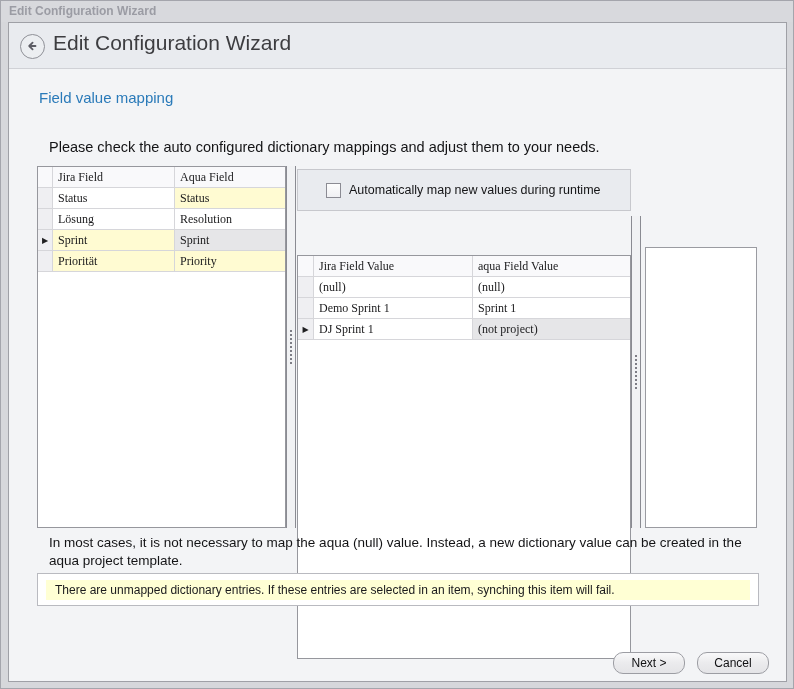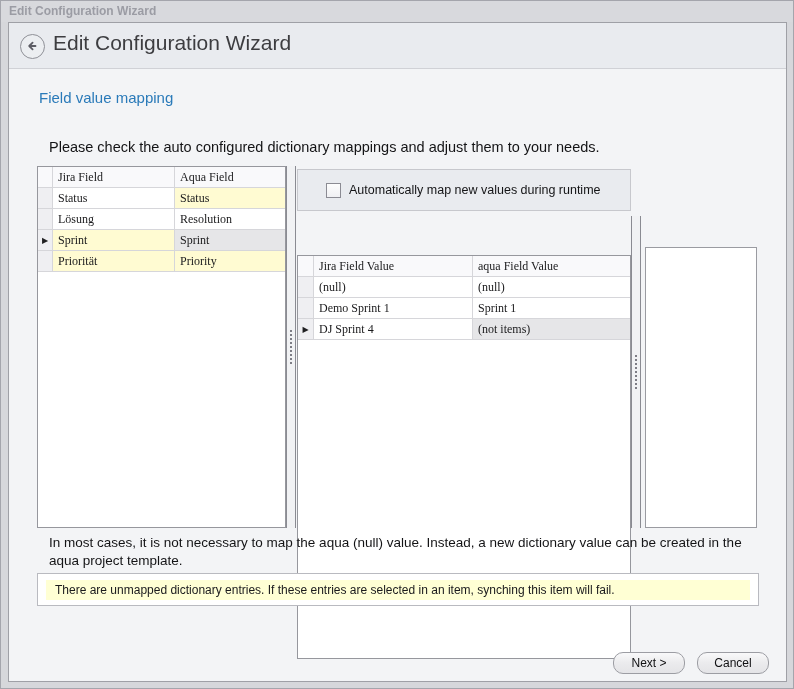--- a/index.html
+++ b/index.html
@@ -134,22 +134,22 @@
           <div class="tcell vt-c1">(null)</div>
           <div class="tcell vt-c2">(null)</div>
         </div>
         <div class="trow">
           <div class="tcell sel vt-sel"></div>
           <div class="tcell vt-c1">Demo Sprint 1</div>
           <div class="tcell vt-c2">Sprint 1</div>
         </div>
         <div class="trow">
           <div class="tcell sel vt-sel">▶</div>
-          <div class="tcell vt-c1">DJ Sprint 4</div>
-          <div class="tcell vt-c2 selcell">(not items)</div>
+          <div class="tcell vt-c1">DJ Sprint 1</div>
+          <div class="tcell vt-c2 selcell">(not project)</div>
         </div>
       </div>
 
       <div class="splitter" style="left:622px;top:147px;height:312px;">
         <span class="grip"></span>
       </div>
 
       <div class="unused-label">Unused aqua items</div>
       <div class="unused-box"></div>
 

